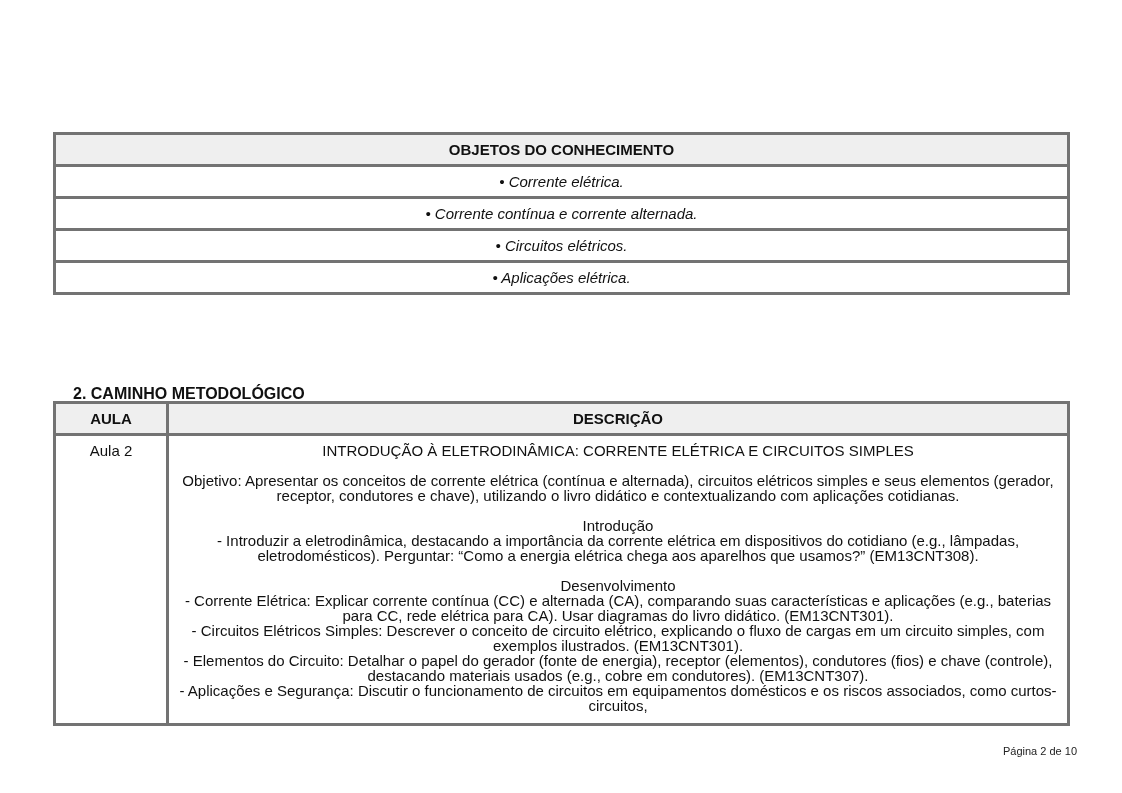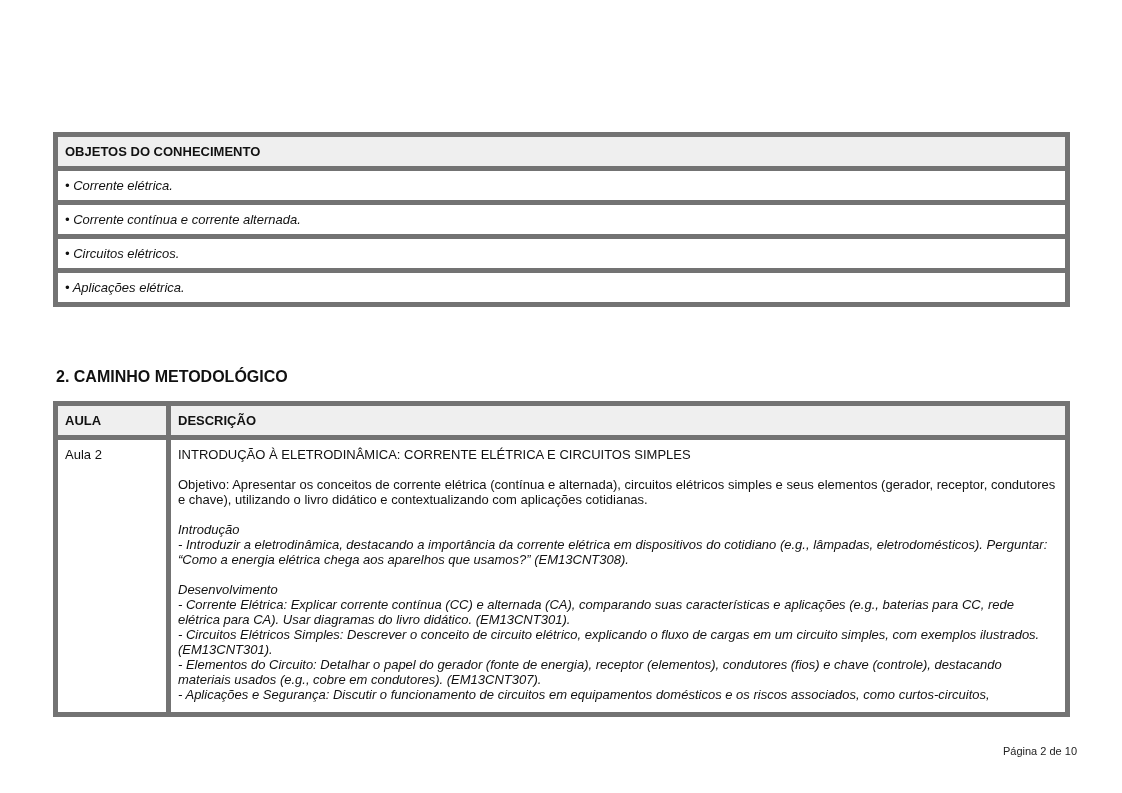--- a/index.html
+++ b/index.html
@@ -22,24 +22,24 @@
       height: 793px;
     }
     table {
       border-collapse: collapse;
       position: absolute;
       left: 53px;
       width: 1017px;
       table-layout: fixed;
     }
     td, th {
-      border: 5px solid #737373;
-      text-align: left;
+      border: 3px solid #737373;
+      text-align: center;
       vertical-align: top;
-      font-size: 13px;
+      font-size: 15px;
       line-height: 15px;
     }
     th {
       background: #efefef;
       font-weight: bold;
     }
     #objetos {
       top: 132px;
     }
     #objetos th {
@@ -52,21 +52,21 @@
       padding: 0 7px;
       vertical-align: middle;
       font-style: italic;
     }
     .section-title {
       position: absolute;
       left: 56px;
       top: 368px;
       font-size: 16px;
       font-weight: bold;
-      margin: 0;
+      margin: 17px;
     }
     #caminho {
       top: 401px;
     }
     #caminho th {
       height: 29px;
       padding: 0 7px;
       vertical-align: middle;
     }
     #caminho td {
@@ -74,21 +74,20 @@
     }
     #caminho col.aula-col { width: 113px; }
     .desc-block {
       margin: 0 0 15px 0;
     }
     .desc-block:last-child {
       margin-bottom: 0;
     }
     .desc-line {
       display: block;
-      font-style: italic;
     }
     .footer {
       position: absolute;
       right: 45px;
       top: 745px;
       font-size: 11px;
       color: #222222;
     }
   </style>
 </head>

